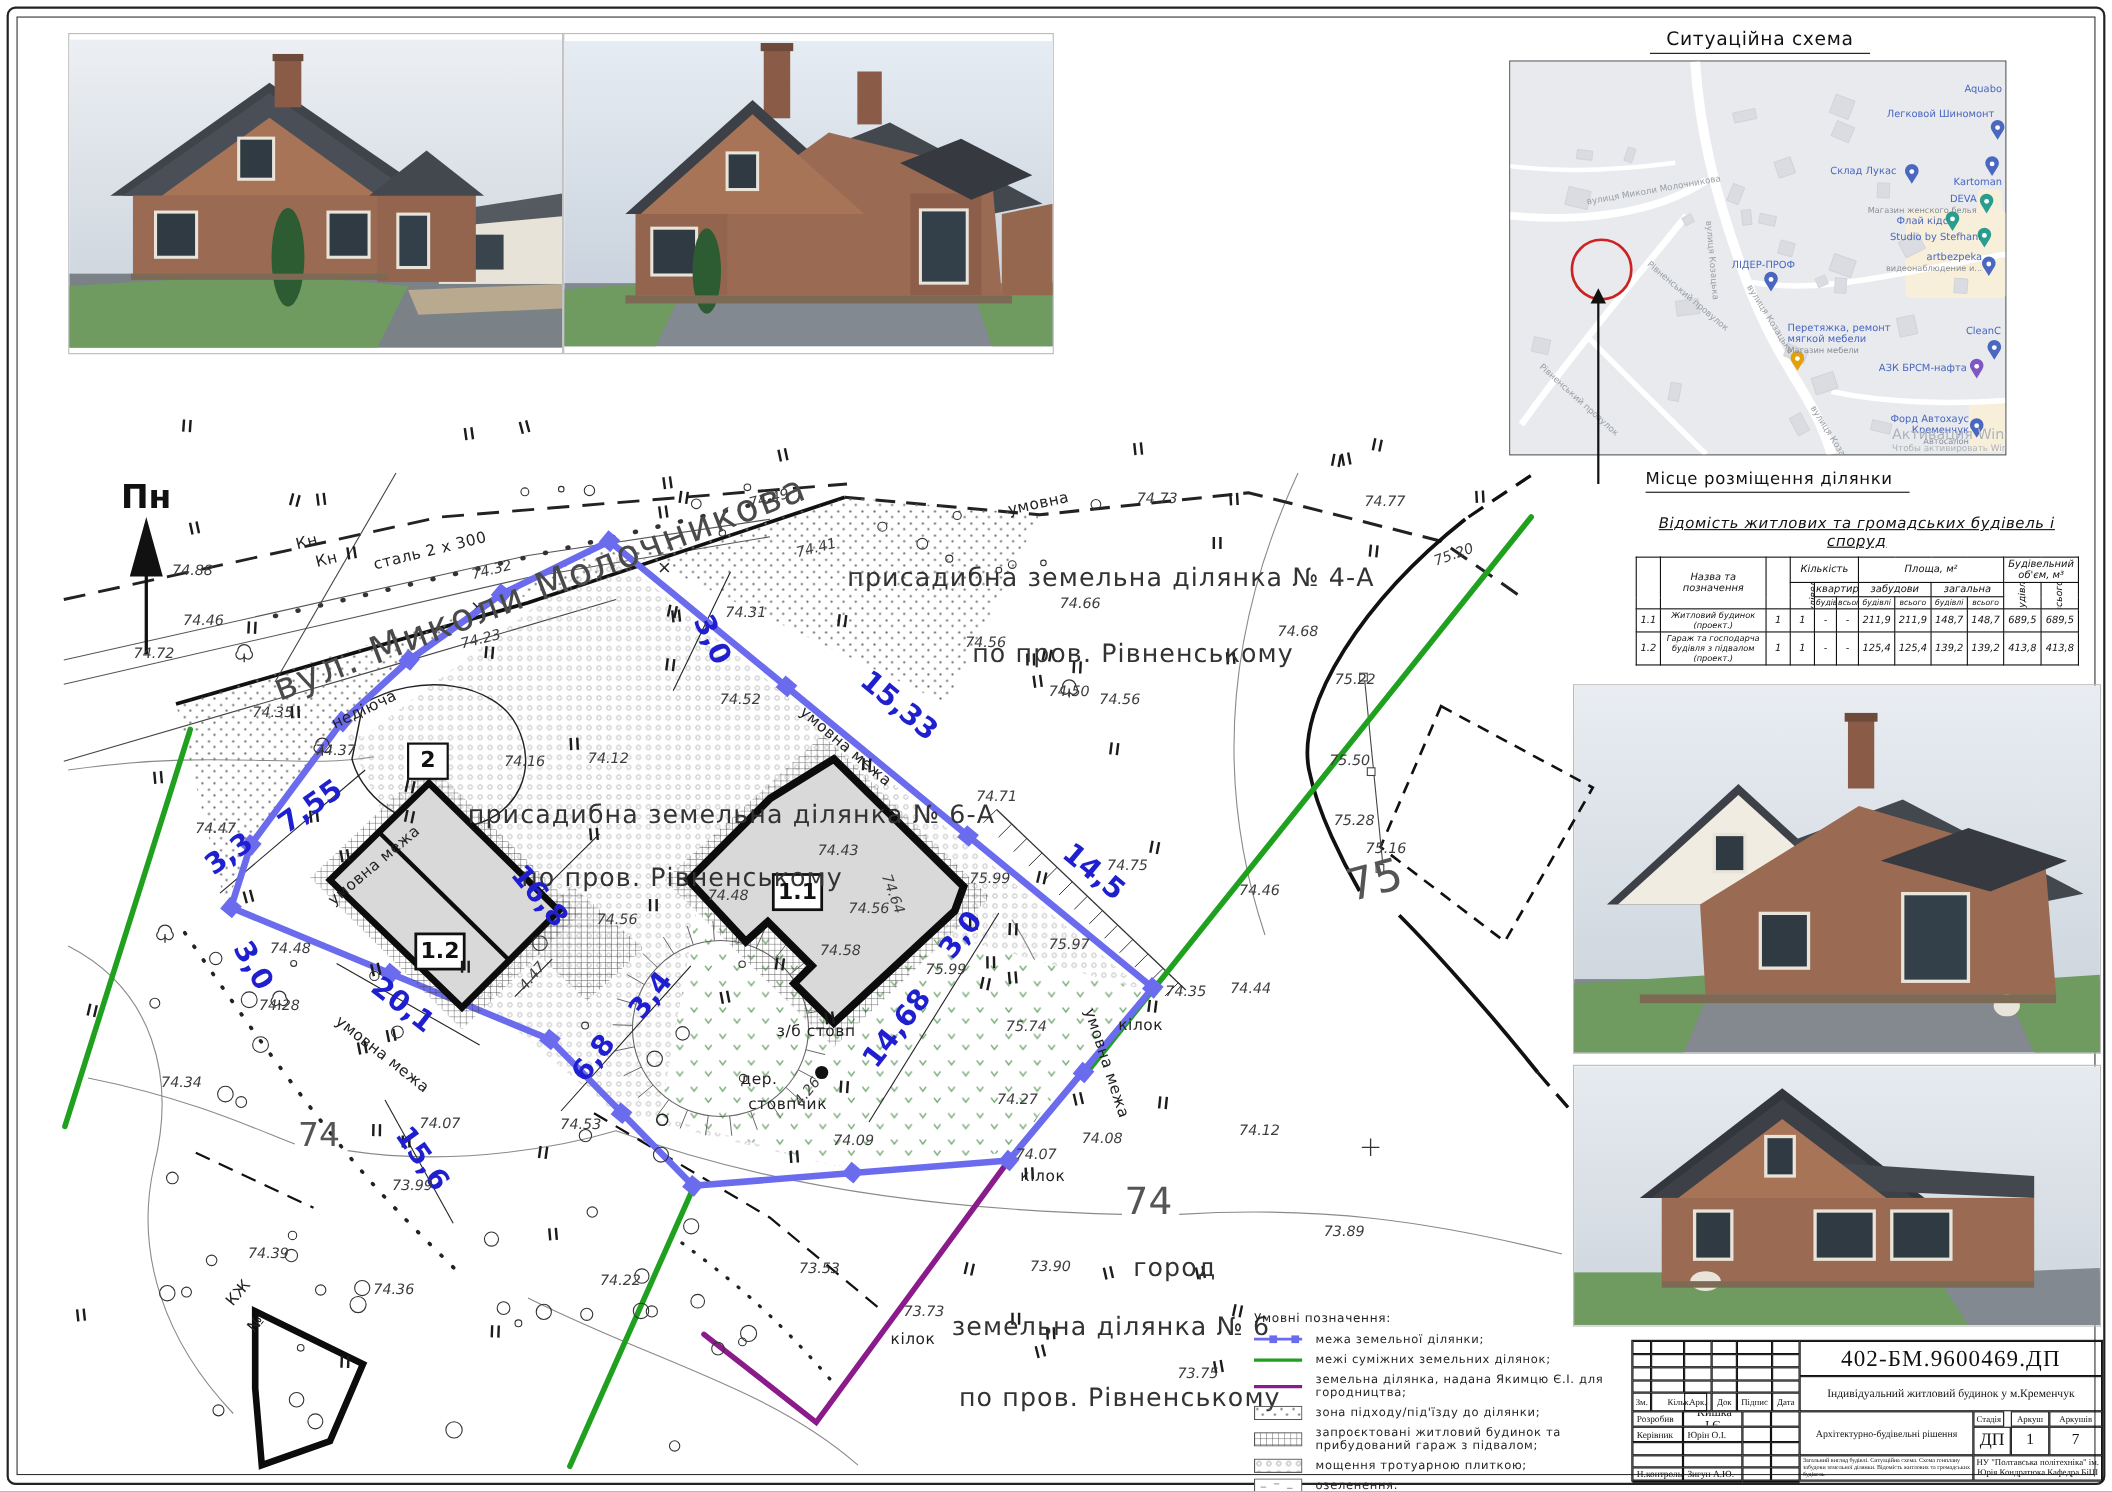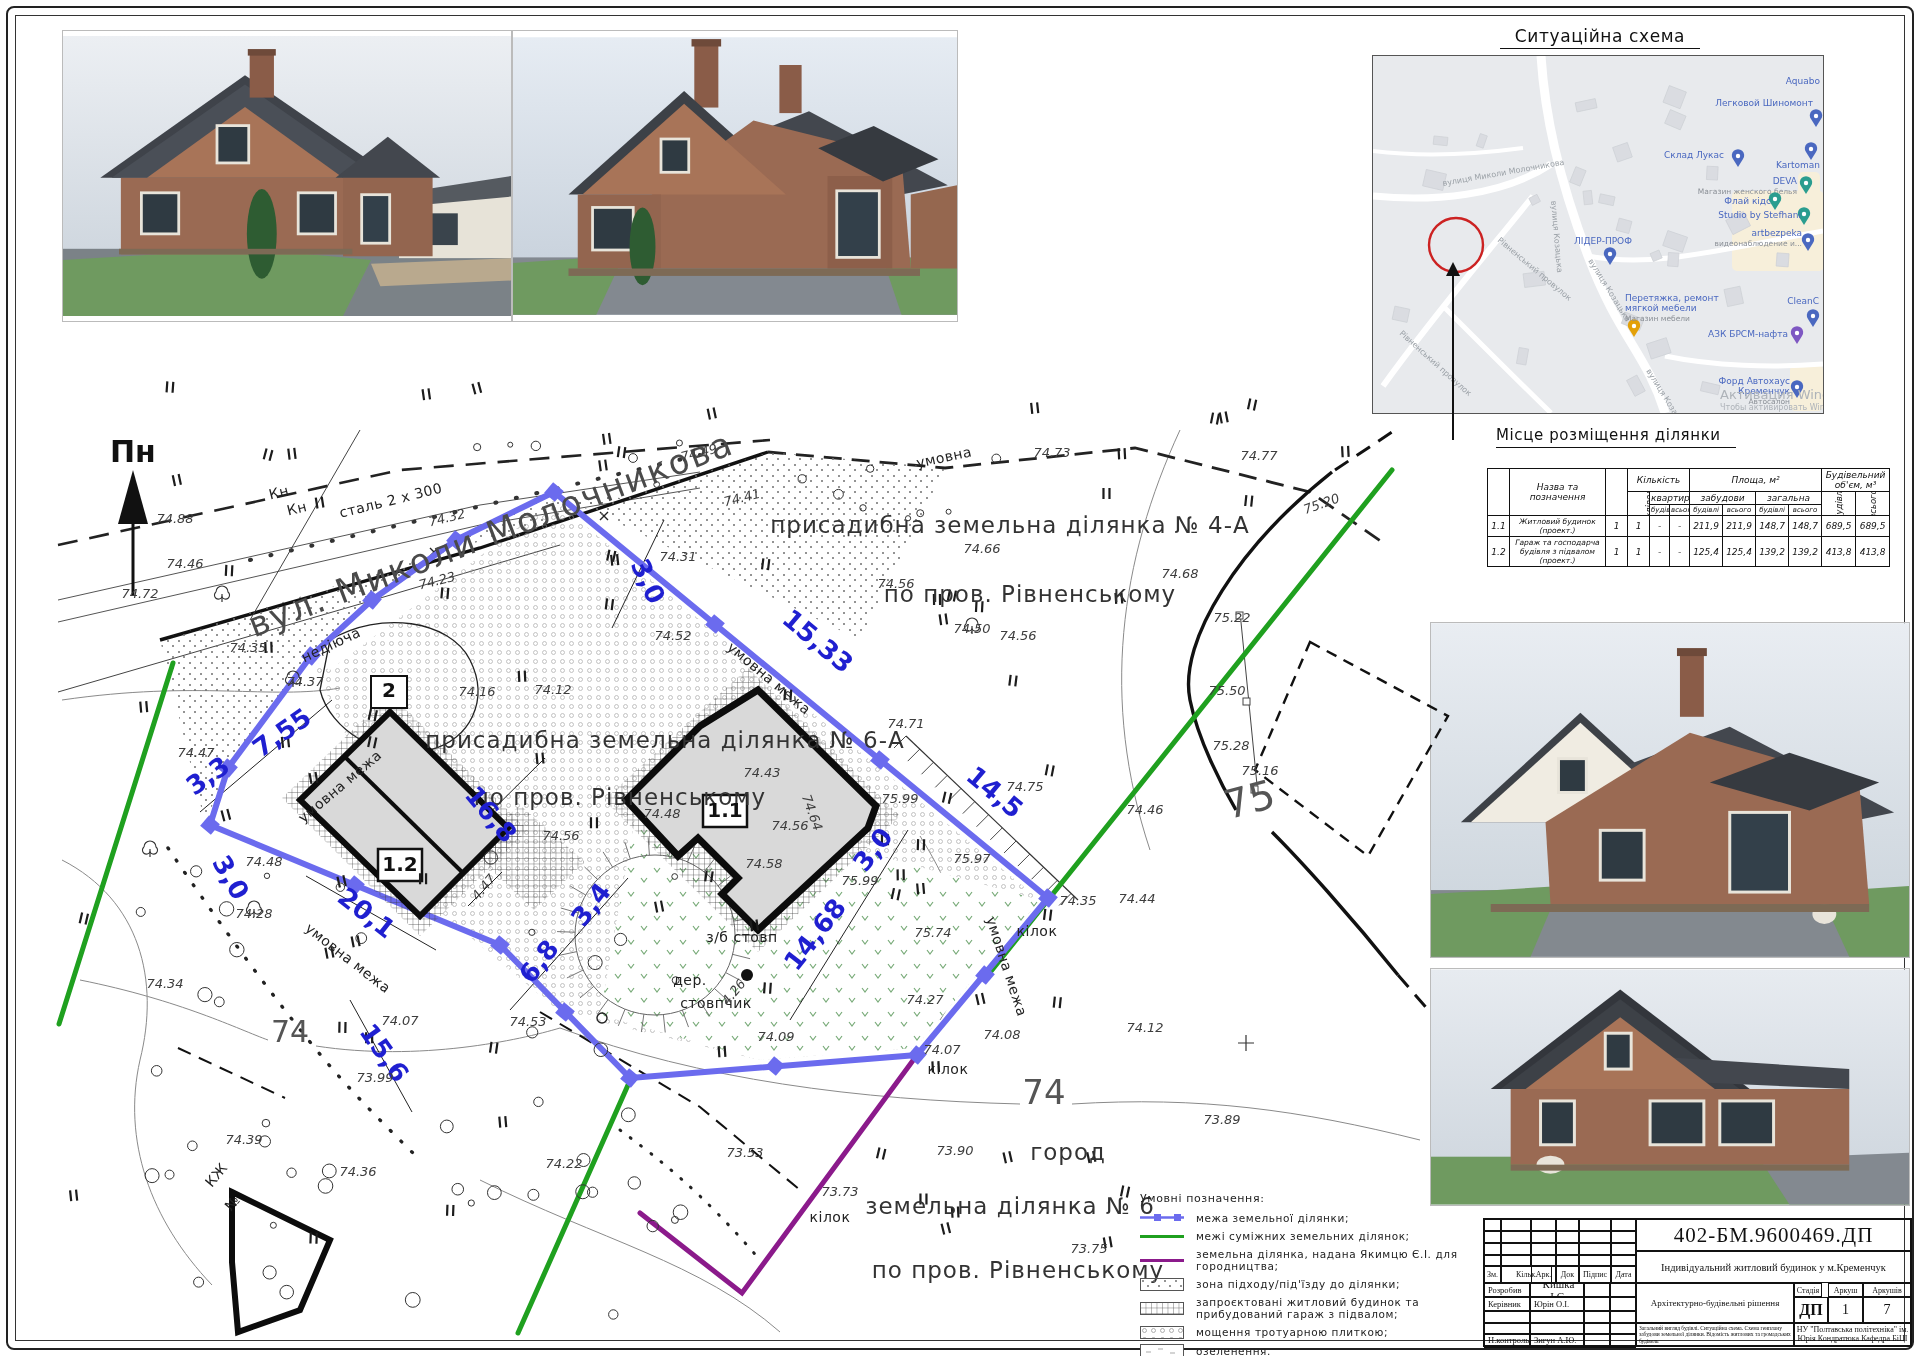--- a/index.html
+++ b/index.html
@@ -236,20 +236,21 @@
       <text x="417" y="348" class="m-sub" text-anchor="end">Автосалон</text>
       <circle cx="83" cy="189" r="27" fill="none" stroke="#cc2222" stroke-width="2.4"></circle>
       <text x="347" y="343" class="m-wm" font-size="13" text-anchor="start">Активация Windows</text>
       <text x="347" y="354" class="m-wm" font-size="8">Чтобы активировать Windows...</text>
     </svg>
   <div class="abs" id="sit-arrow"></div>
   <div class="abs" id="sit-arrowhead"></div>
   <div class="abs arch" id="sit-caption">Місце розміщення ділянки</div>
 
   <div class="abs" id="btable-wrap">
+    <div id="btable-title" class="arch">Відомість житлових та громадських будівель і споруд</div>
     <table class="bt">
       <colgroup>
         <col style="width:22px">
           <col style="width:96px">
           <col style="width:22px">
           <col style="width:22px">
         <col style="width:20px">
           <col style="width:20px">
           <col style="width:33px">
           <col style="width:33px">
@@ -1076,21 +1077,21 @@
       <div class="tb-cell tb-left" style="left: 0px; top: 127px; width: 46px; height: 0px; font-size: 8.5px;">Зав.кафедри</div>
       <div class="tb-cell tb-left" style="left: 46px; top: 127px; width: 54px; height: 0px; font-size: 8.5px;">Семко О.В.</div>
       <div class="tb-cell" style="left: 100px; top: 127px; width: 26px; height: 0px;"></div>
       <div class="tb-cell" style="left: 126px; top: 127px; width: 26px; height: 0px;"></div>
       <div class="tb-cell" id="tb-code" style="left: 152px; top: 0px; width: 275px; height: 32px;">402-БМ.9600469.ДП</div>
       <div class="tb-cell" style="left: 152px; top: 32px; width: 275px; height: 32px; font-size: 10.5px;">Індивідуальний житловий будинок у м.Кременчук</div>
       <div class="tb-cell" style="left: 152px; top: 64px; width: 158px; height: 40px; font-size: 9px;">Архітектурно-будівельні рішення</div>
       <div class="tb-cell" style="left: 310px; top: 64px; width: 28px; height: 14px; font-size: 8px;">Стадія</div>
       <div class="tb-cell" style="left: 344px; top: 64px; width: 35px; height: 14px; font-size: 8px;">Аркуш</div>
       <div class="tb-cell" style="left: 379px; top: 64px; width: 48px; height: 14px; font-size: 8px;">Аркушів</div>
-      <div class="tb-cell" id="tb-stage-val" style="left: 310px; top: 78px; width: 34px; height: 26px; font-weight: bold;">ДП</div>
+      <div class="tb-cell" id="tb-stage-val" style="left: 310px; top: 78px; width: 34px; height: 26px;">ДП</div>
       <div class="tb-cell" style="left: 344px; top: 78px; width: 35px; height: 26px; font-size: 14px;">1</div>
       <div class="tb-cell" style="left: 379px; top: 78px; width: 48px; height: 26px; font-size: 14px;">7</div>
       <div class="tb-cell" style="left: 310px; top: 104px; width: 117px; height: 23px; font-size: 8px; line-height: 8.5px;">НУ "Полтавська політехніка" ім. Юрія Кондратюка Кафедра БіЦІ</div>
       <div class="tb-cell" style="left: 152px; top: 104px; width: 158px; height: 23px;">
         <span class="tb-small">Загальний вигляд будівлі. Ситуаційна схема. Схема генплану забудови земельної ділянки. Відомість житлових та громадських будівель</span>
       </div>
     </div>
 </div>
 
 </body></html>

